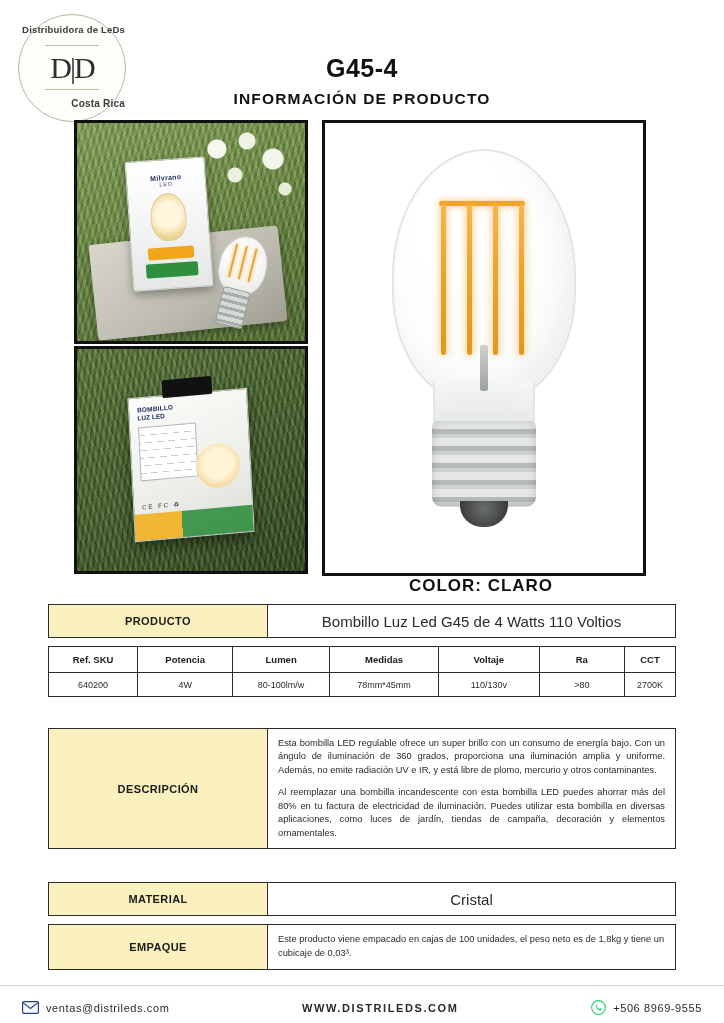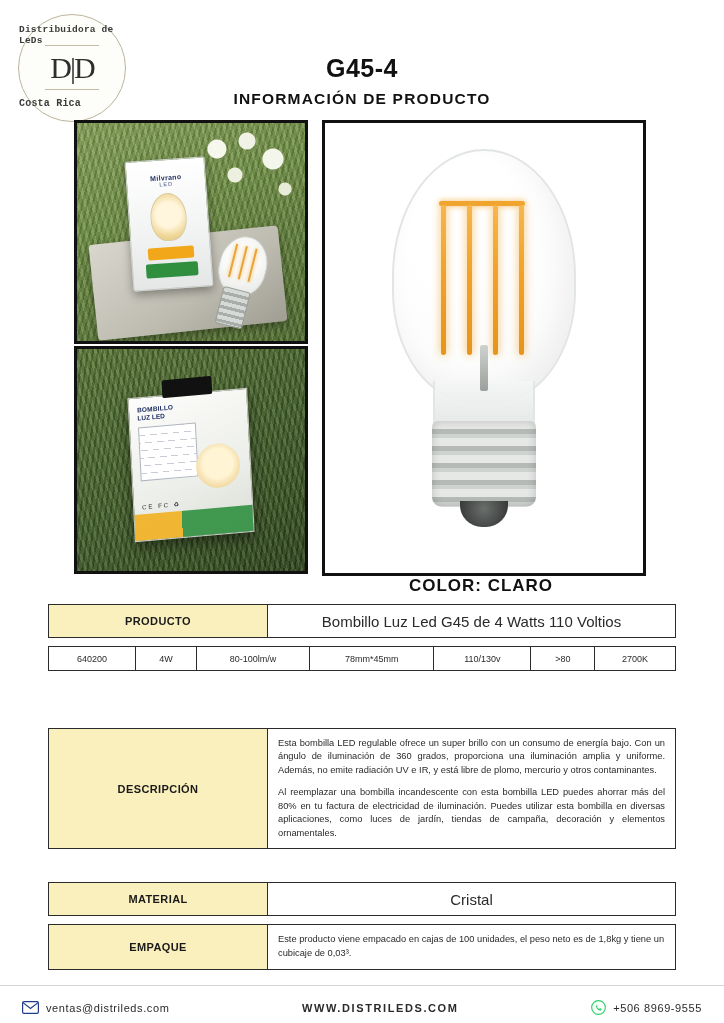--- a/index.html
+++ b/index.html
@@ -32,26 +32,25 @@
   }
   .logo-inner {
     position: relative;
     width: 100%;
     height: 100%;
   }
   .logo-top-text, .logo-bottom-text {
     position: absolute;
     left: 0;
     width: 100%;
-    text-align: left;
+    text-align: right;
     font-size: 9.5px;
     font-weight: bold;
     letter-spacing: .2px;
     color: #3b3b3b;
-    font-family: Liberation Mono, monospace;
   }
   .logo-top-text { top: 9px; }
   .logo-bottom-text { bottom: 12px; font-size: 10px; }
   .logo-mono {
     position: absolute;
     top: 50%;
     left: 50%;
     transform: translate(-50%, -50%);
     font-family: "Liberation Serif", serif;
     font-size: 30px;
@@ -581,20 +580,29 @@
       <tr>
     <td class="lbl-cell" style="width:194px">PRODUCTO</td>
     <td class="val-cell">Bombillo Luz Led G45 de 4 Watts 110 Voltios</td>
   </tr>
 </tbody>
   </table>
 
 <table class="tbl" id="table-espec">
   <tbody>
   <tr>
+    <th style="width:82px">Ref. SKU</th>
+    <th style="width:86px">Potencia</th>
+    <th style="width:92px">Lumen</th>
+    <th style="width:100px">Medidas</th>
+    <th style="width:96px">Voltaje</th>
+    <th style="width:84px">Ra</th>
+    <th>CCT</th>
+  </tr>
+  <tr>
     <td class="data">640200</td>
     <td class="data">4W</td>
     <td class="data">80-100lm/w</td>
     <td class="data">78mm*45mm</td>
     <td class="data">110/130v</td>
     <td class="data">&gt;80</td>
     <td class="data">2700K</td>
   </tr>
 </tbody>
   </table>

